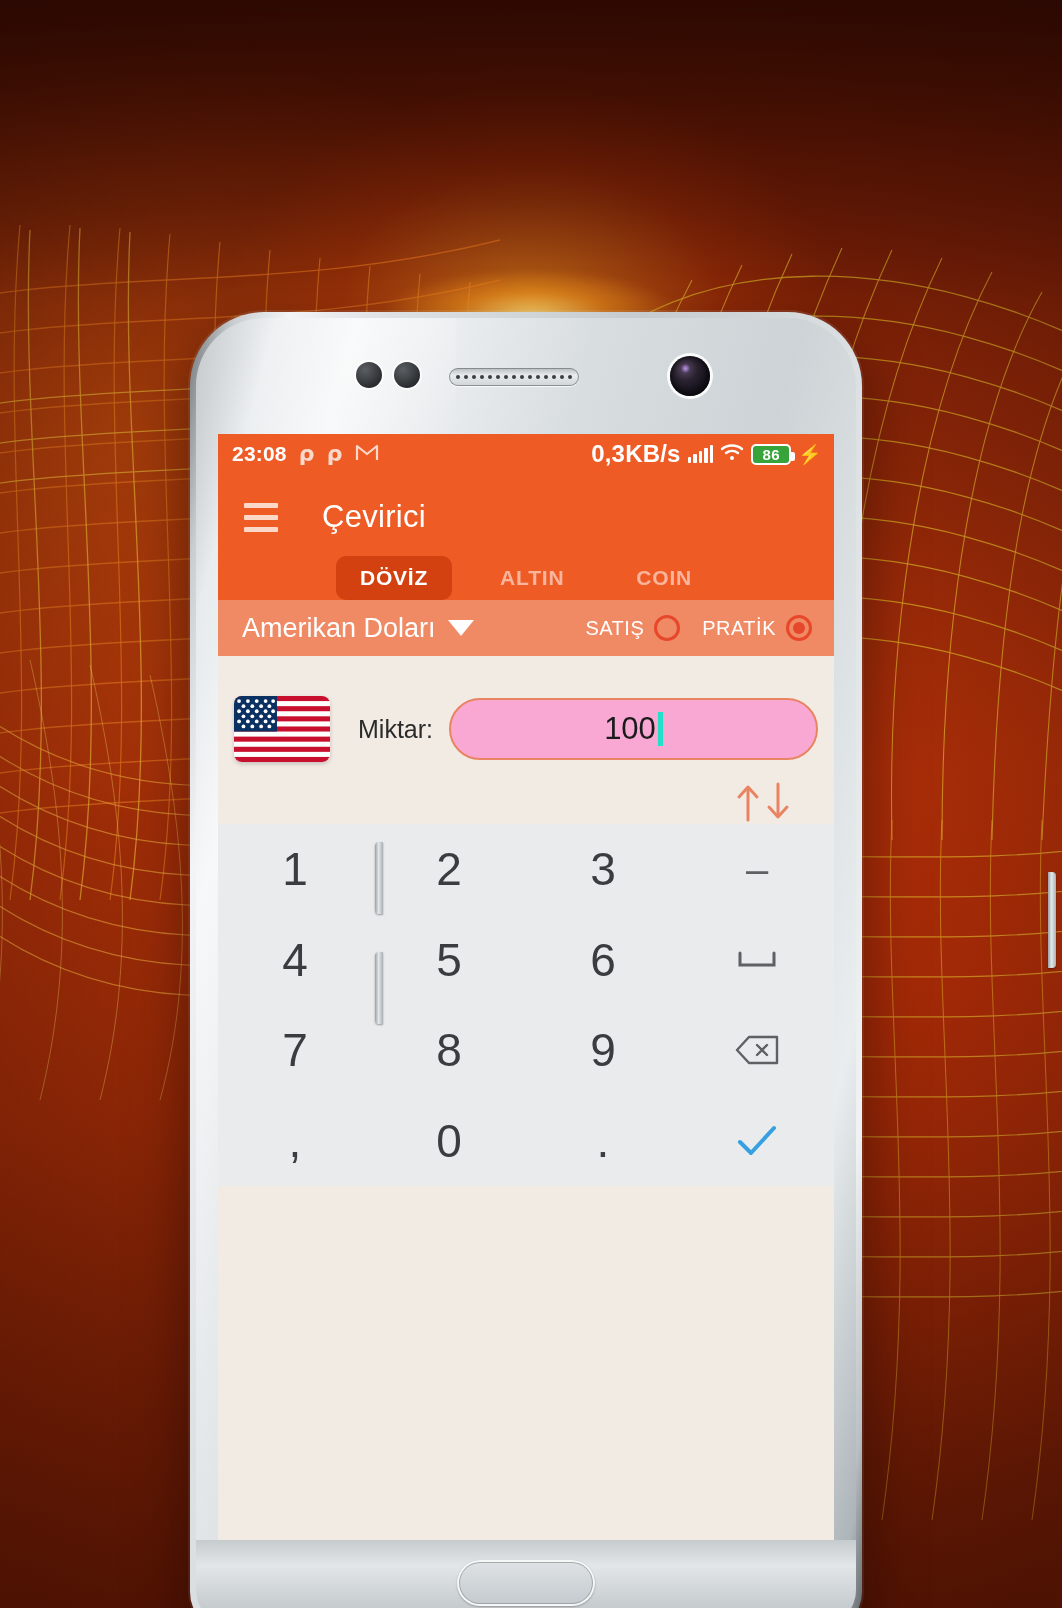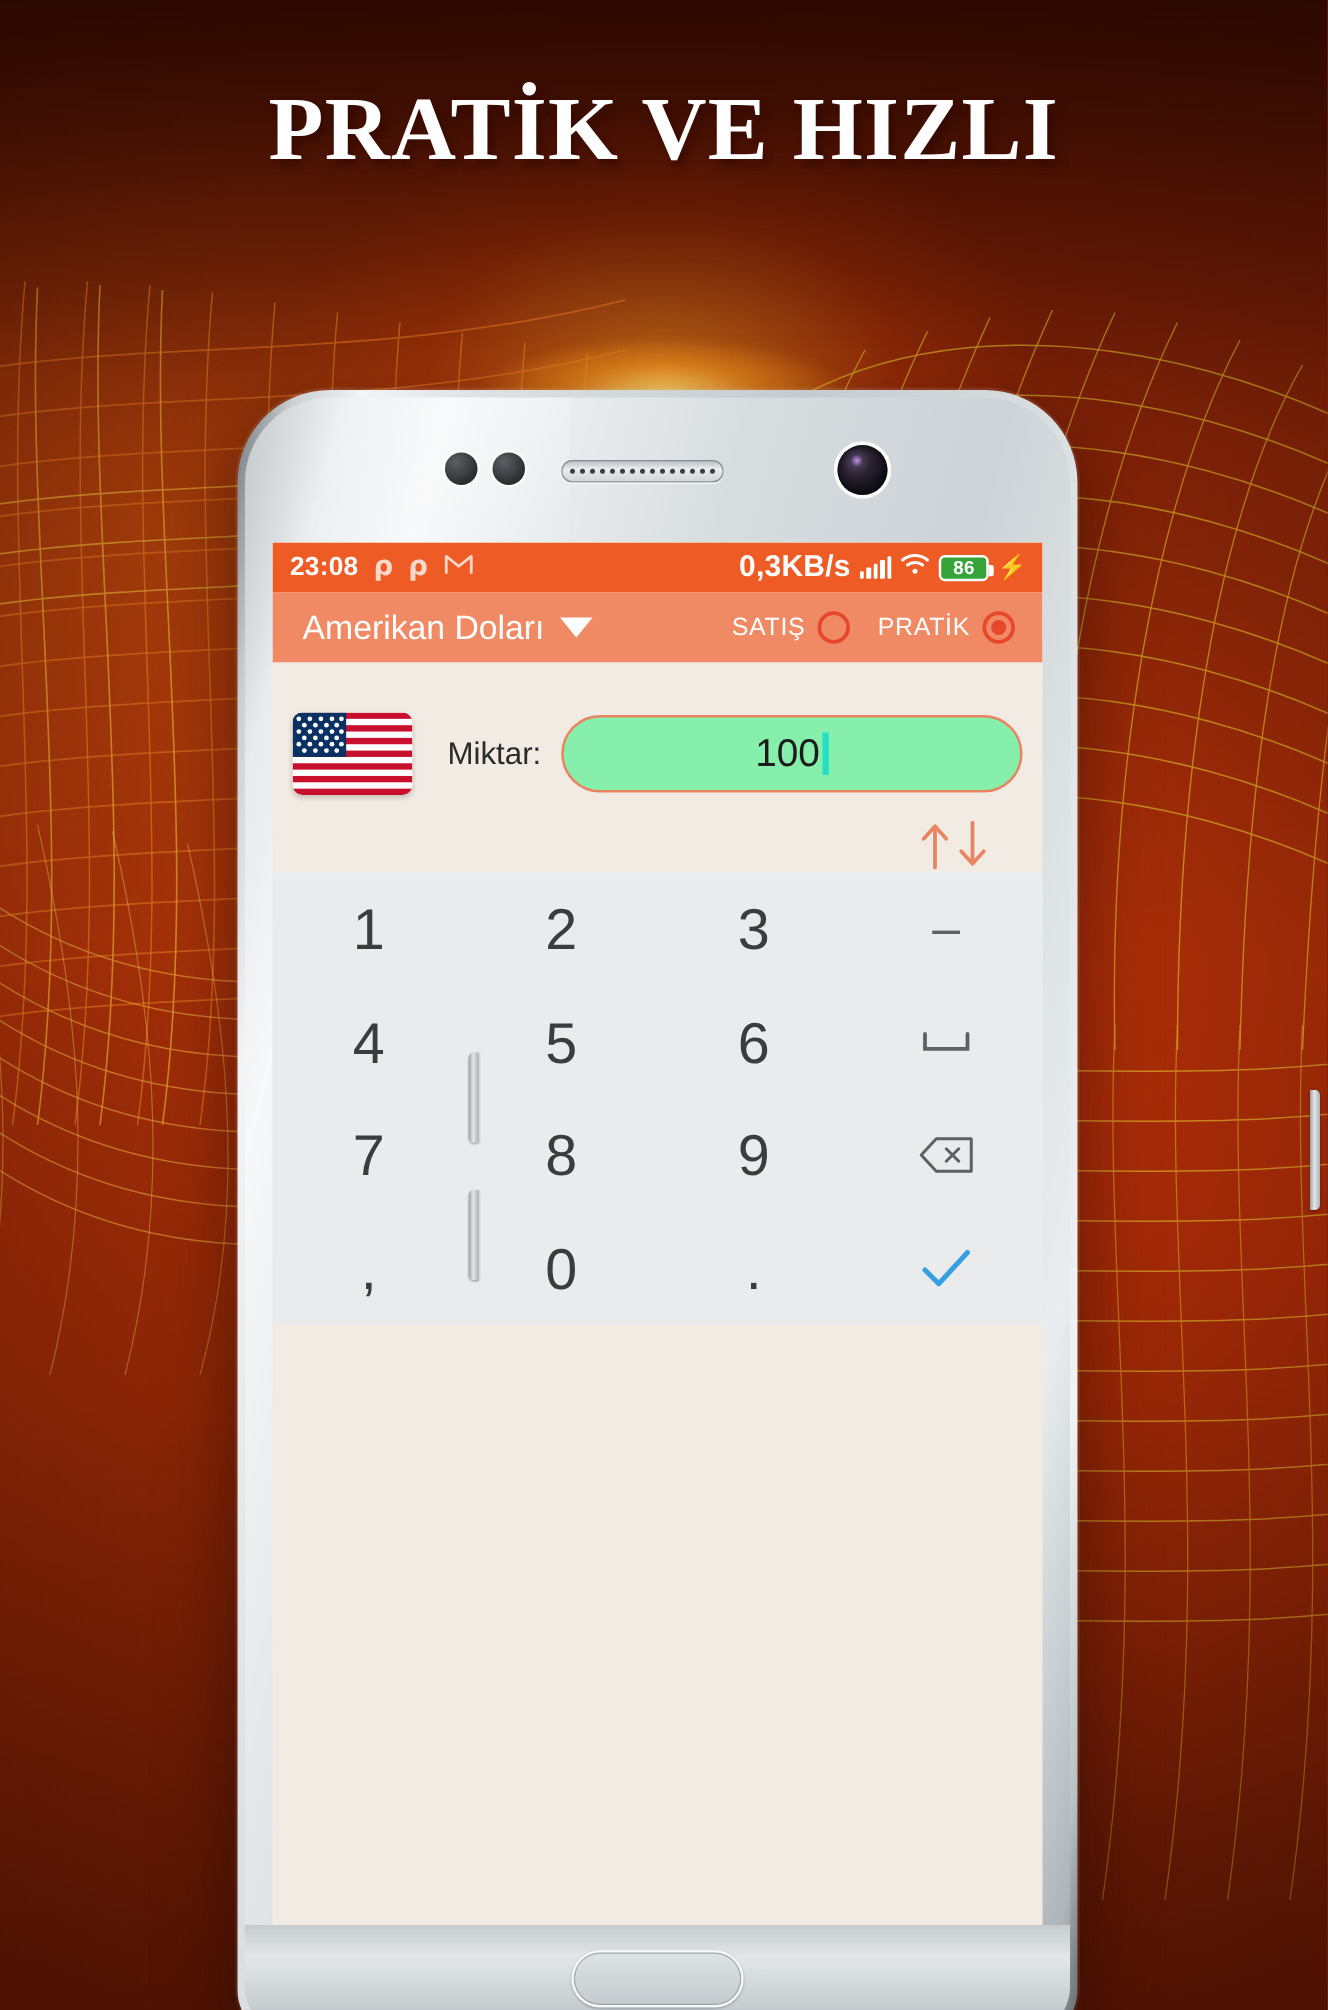--- a/index.html
+++ b/index.html
@@ -176,21 +176,21 @@
   #row-total  { height: 120px; }
 
   .flag { width: 96px; height: 66px; border-radius: 8px; flex:0 0 auto; overflow:hidden; position:relative;
           box-shadow: 0 2px 4px rgba(0,0,0,0.18); }
   .flag svg { display:block; width:100%; height:100%; }
 
   .field-label { font-size: 25px; color:#2b2b2b; margin-left: 28px; white-space:nowrap; }
   #amount-input {
     margin-left: 16px; flex:1 1 auto; height: 62px;
     border: 2px solid #e98462; border-radius: 32px;
-    background: #86efac;
+    background: #f9a8d4;
     display:flex; align-items:center; justify-content:center;
     font-size: 31px; color:#1b1b1b; cursor:text; position:relative;
   }
   .caret-bar { width: 5px; height: 34px; background:#25e0c8; margin-left: 2px; }
   #swap-row { display:flex; justify-content:flex-end; padding: 6px 38px 0 0; }
   #swap-icon { color:#e98462; font-size: 40px; letter-spacing:-2px; line-height:1; cursor:pointer; }
   #total-value { margin-left: auto; margin-right: 118px; font-size: 31px; color:#1b1b1b; }
 
   
   #keypad {
@@ -344,21 +344,20 @@
           <path d="M570,0 C560,200 600,420 560,700"></path>
       </g>
     </svg>
   </div>
 
   <div class="bg-vig"></div>
   <div class="glow-top"></div>
 </div>
 
 <div id="headline">
-  <span>PRATİK VE HIZLI</span>
 </div>
 
 <div id="phone">
   <div class="side-btn vol-up"></div>
   <div class="side-btn vol-down"></div>
   <div class="side-btn power"></div>
 
   <div id="phone-inner">
     <div class="phone-sheen"></div>
 
@@ -414,20 +413,35 @@
               <circle cx="12" cy="15" r="2" fill="#fff"></circle>
             </svg>
           </span>
           <span class="batt">
             <span>86</span>
           </span>
           <span class="bolt">⚡</span>
         </div>
       </div>
 
+      <div id="app-bar">
+        <div id="app-bar-top">
+          <div id="hamburger">
+              <i></i>
+              <i></i>
+              <i></i>
+            </div>
+          <div id="app-title">Çevirici</div>
+        </div>
+        <div id="tabs">
+          <div class="tab active">DÖVİZ</div>
+          <div class="tab">ALTIN</div>
+          <div class="tab">COIN</div>
+        </div>
+      </div>
 
       <div id="currency-bar">
         <div id="currency-name">
           <span>Amerikan Doları</span>
           <span class="caret"></span>
         </div>
         <div id="radio-group">
           <div class="radio-opt">
             <span>SATIŞ</span>
             <span class="radio"></span>

